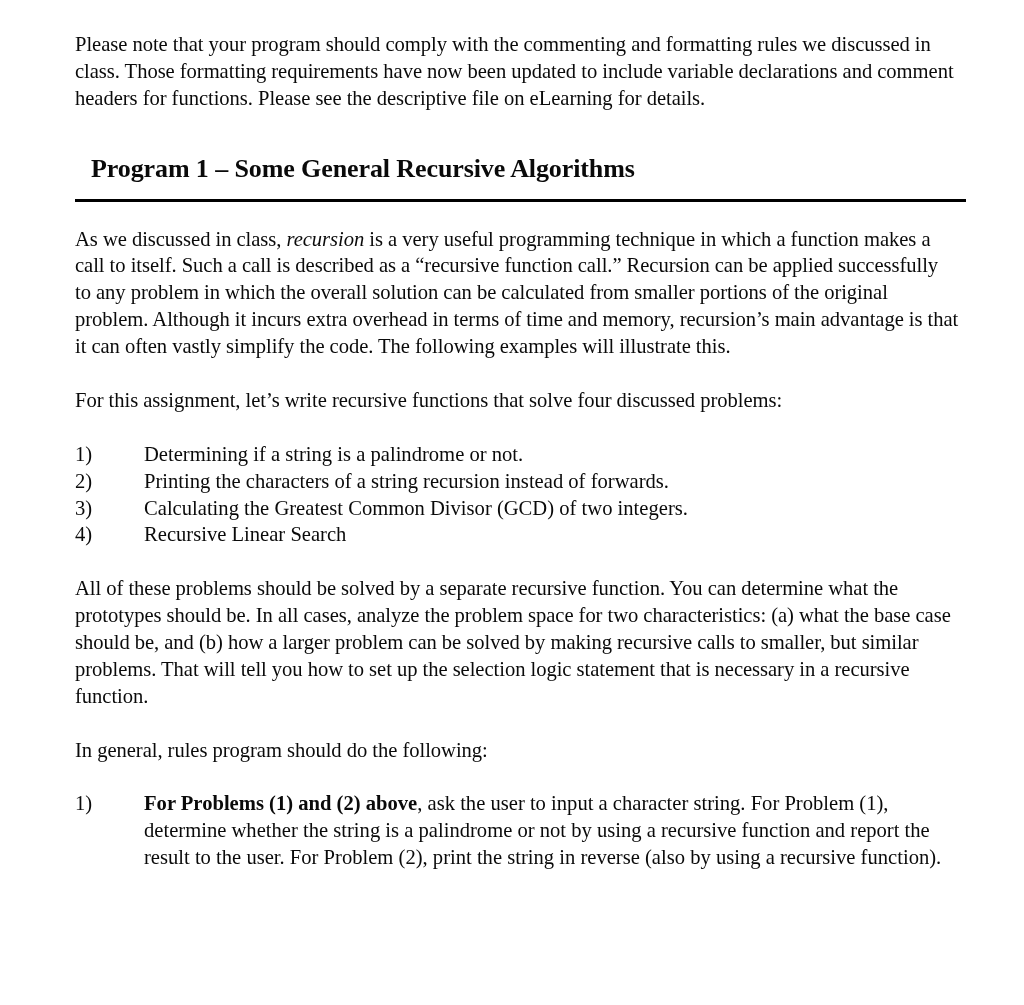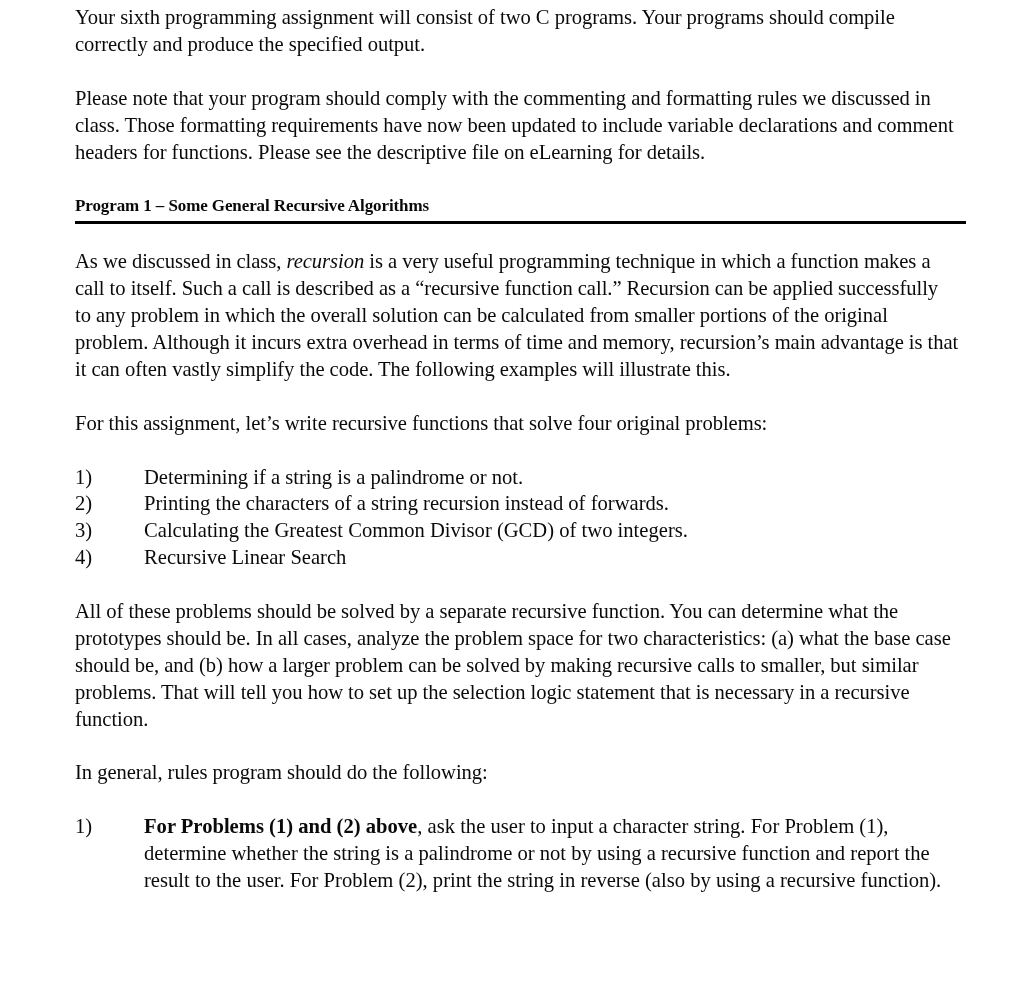--- a/index.html
+++ b/index.html
@@ -34,22 +34,22 @@
     text-align: left;
     letter-spacing: -0.05px;
   }
   .gap {
     height: 26.9px;
   }
   .gap-sm {
     height: 24px;
   }
   h2.section-heading {
-    margin: 0;
-    font-size: 17px;
+    margin: 16px;
+    font-size: 26px;
     line-height: 28px;
     font-weight: bold;
     letter-spacing: -0.1px;
     white-space: nowrap;
   }
   .heading-rule {
     width: 891px;
     height: 3px;
     background: #000000;
     margin-top: 1px;
@@ -83,38 +83,37 @@
     font-weight: bold;
     text-align: center;
   }
 </style>
 </head>
 <body>
 
 <div class="page">
   <div class="content">
 
-    <p class="para">Your sixth programming assignment will consist of two C programs.  Your programs should compile correctly and produce the specified output.</p>
 
     <div class="gap"></div>
 
     <p class="para">Please note that your program should comply with the commenting and formatting rules we discussed in class.  Those formatting requirements have now been updated to include variable declarations and comment headers for functions.  Please see the descriptive file on eLearning for details.</p>
 
     <div class="gap"></div>
 
     <h2 class="section-heading">Program 1 – Some General Recursive Algorithms</h2>
     <div class="heading-rule"></div>
 
     <div class="gap-sm"></div>
 
     <p class="para"><span>As we discussed in class, </span><em class="ital">recursion</em><span> is a very useful programming technique in which a function makes a call to itself.  Such a call is described as a “recursive function call.”  Recursion can be applied successfully to any problem in which the overall solution can be calculated from smaller portions of the original problem.  Although it incurs extra overhead in terms of time and memory, recursion’s main advantage is that it can often vastly simplify the code.  The following examples will illustrate this.</span></p>
 
     <div class="gap"></div>
 
-    <p class="para">For this assignment, let’s write recursive functions that solve four original problems:</p>
+    <p class="para">For this assignment, let’s write recursive functions that solve four discussed problems:</p>
 
     <div class="gap"></div>
 
     <ol class="numlist">
       <li class="numitem">
         <span class="marker">1)</span>
         <span class="itemtext">Determining if a string is a palindrome or not.</span>
       </li>
       <li class="numitem">
         <span class="marker">2)</span>

